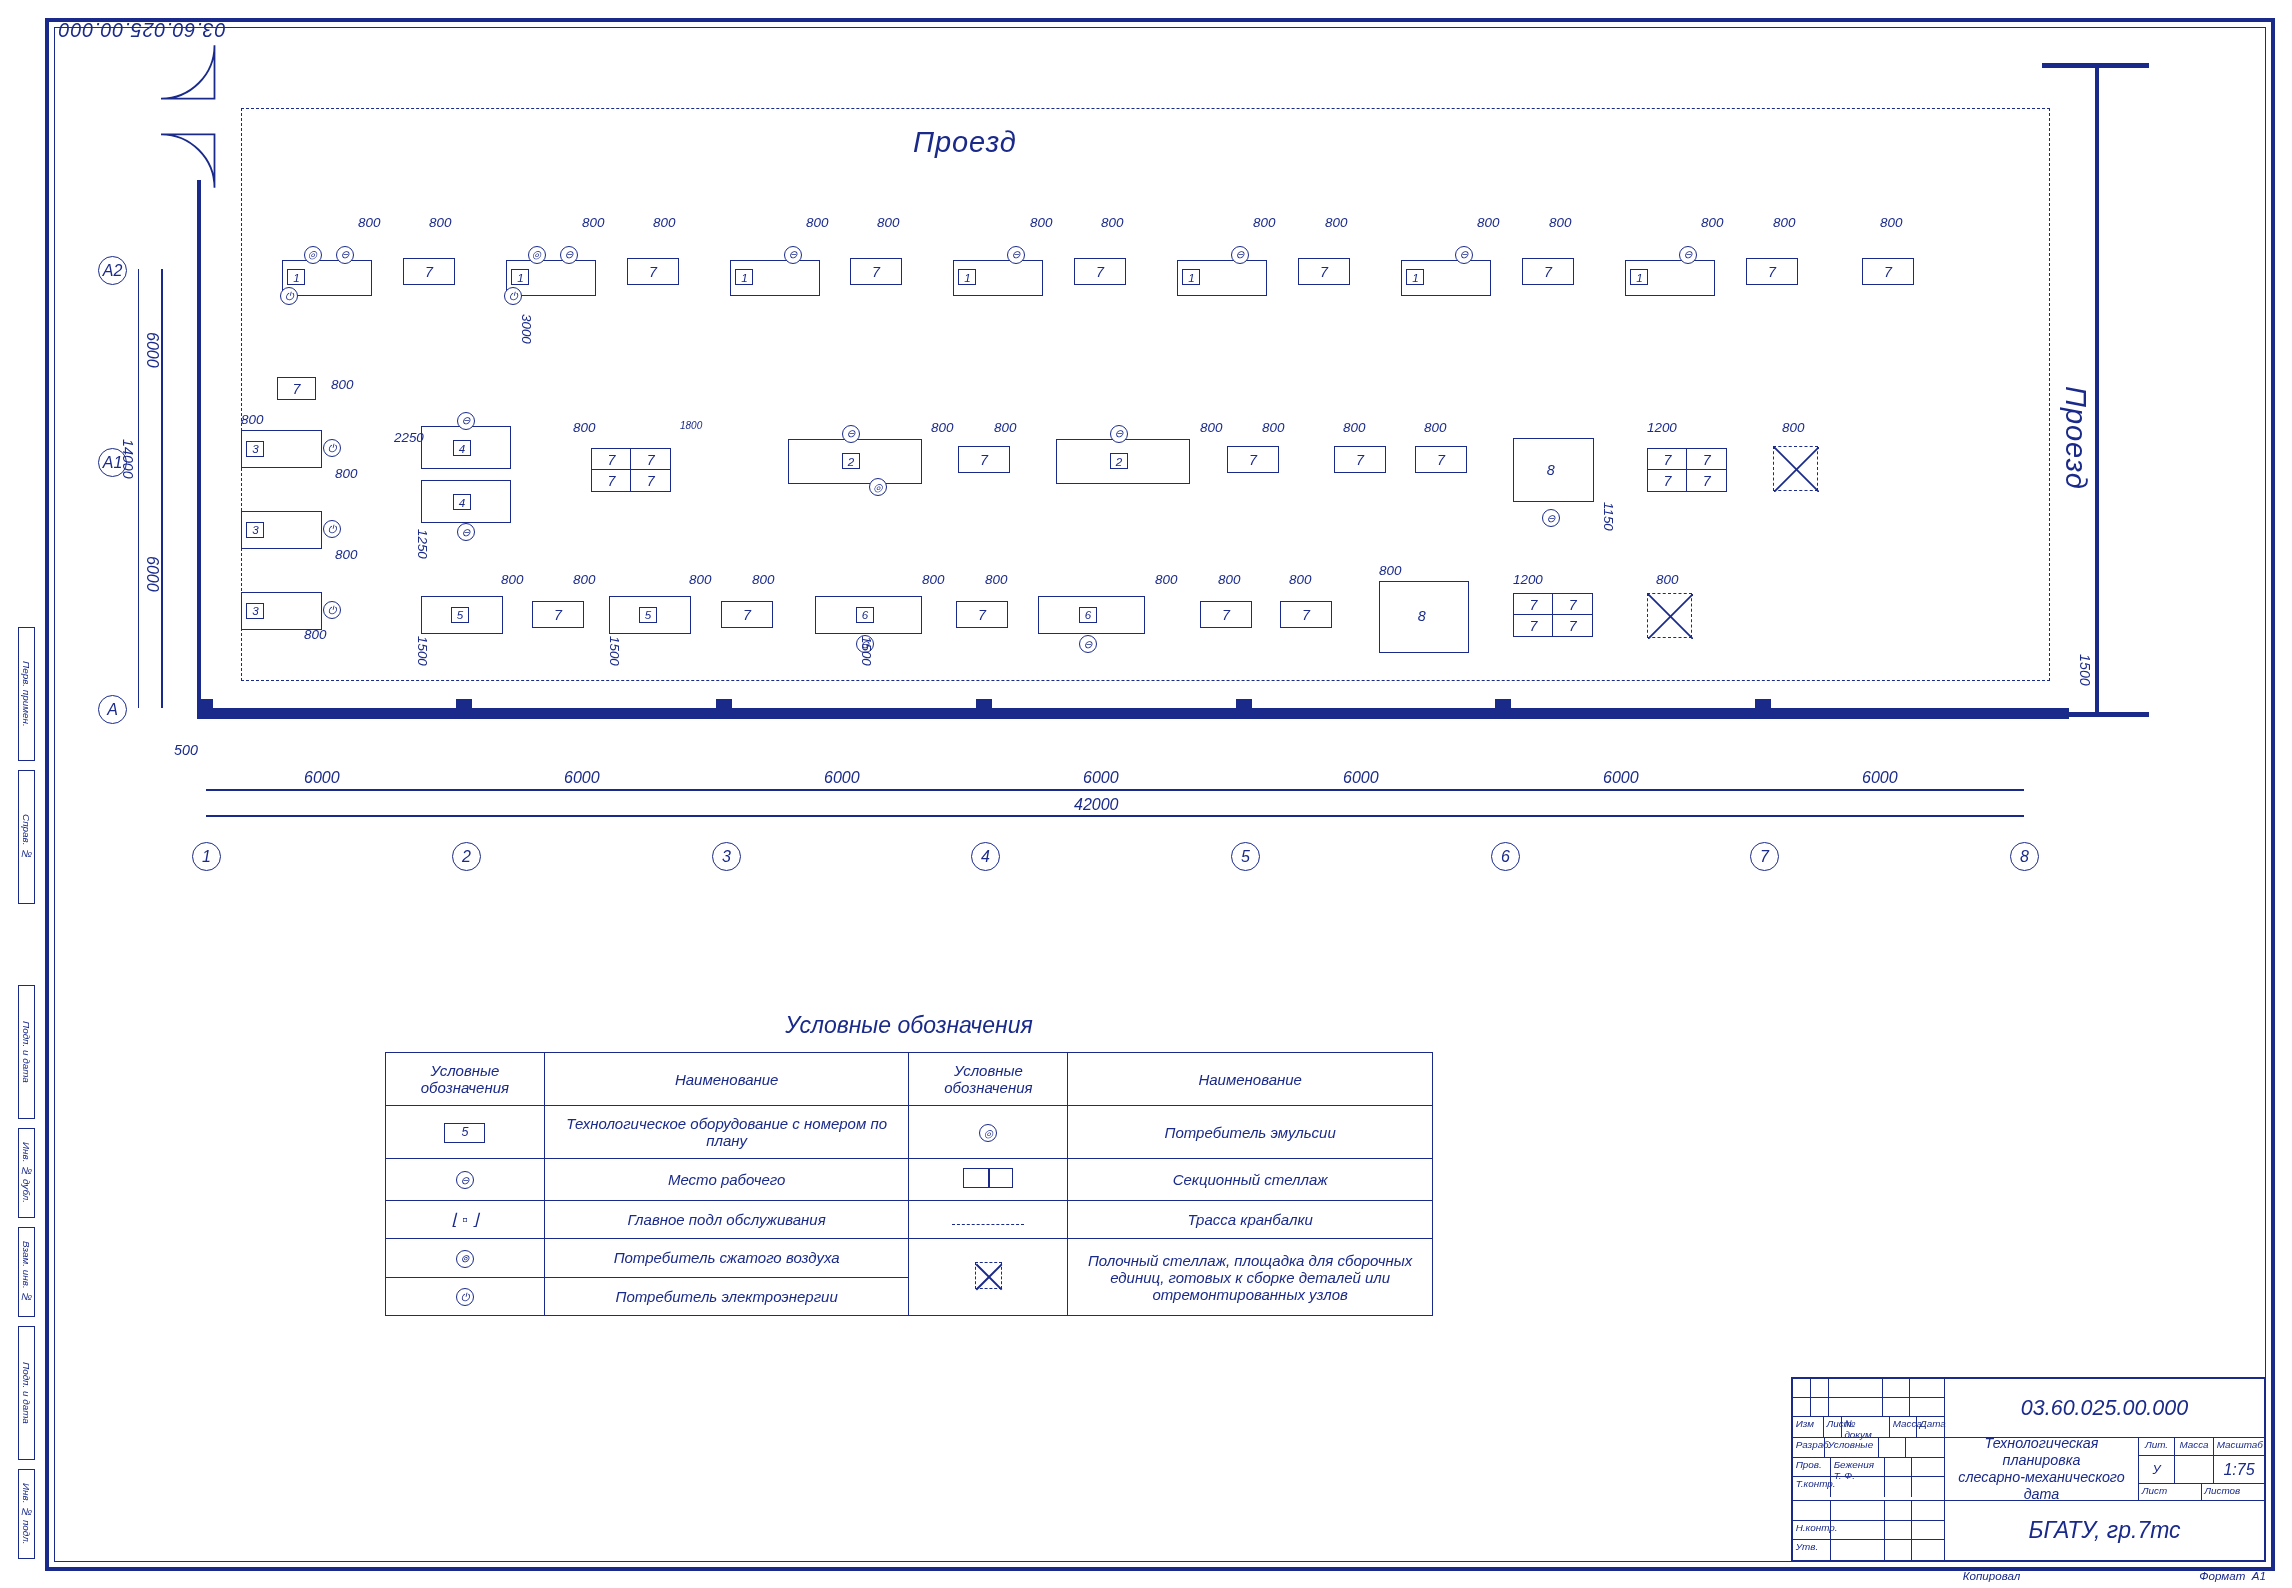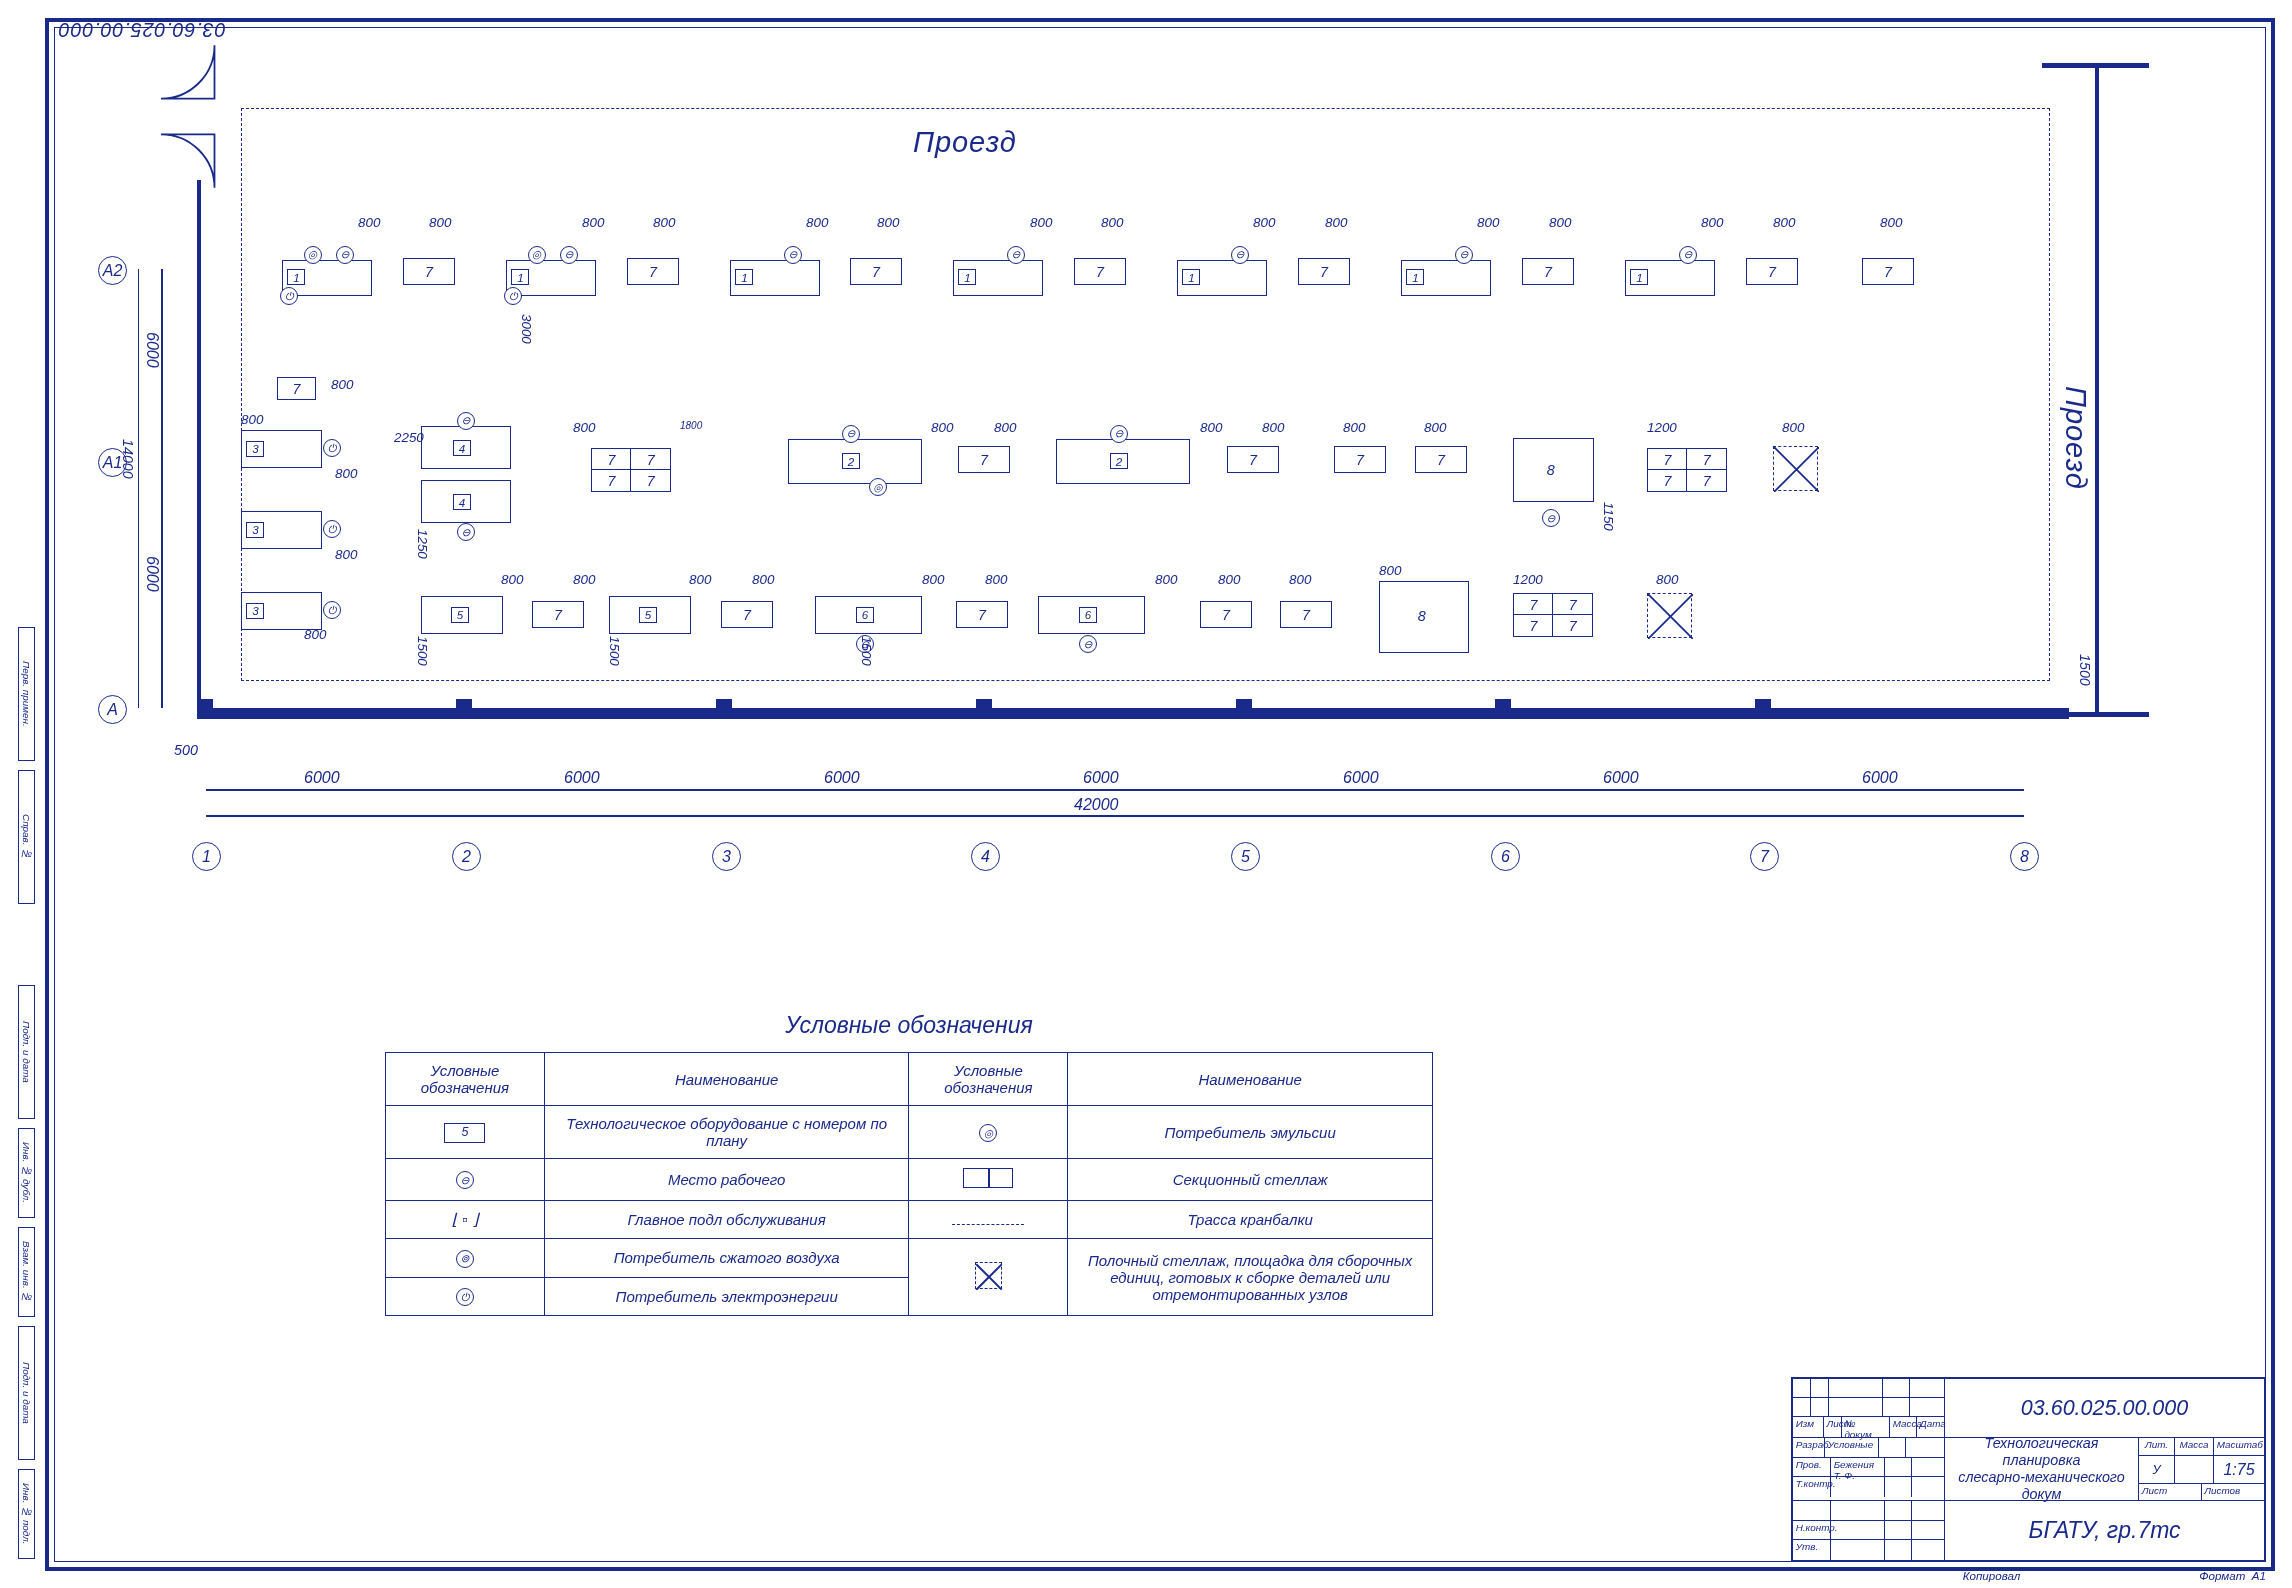--- a/index.html
+++ b/index.html
@@ -436,21 +436,21 @@
           </div>
         <div class="tb-smallrow" style="border-bottom:none">
             <div class="tb-sc" style="width:38px">Т.контр.</div>
             <div class="tb-sc wide"></div>
             <div class="tb-sc" style="width:27px"></div>
             <div class="tb-sc" style="width:27px;border-right:none"></div>
           </div>
       </div>
       <div class="tb-cell" style="flex:1;flex-direction:column;justify-content:center;font-size:14.3px;text-align:center;line-height:1.2">
         <span>Технологическая планировка</span>
-        <span>слесарно-механического докум</span>
+        <span>слесарно-механического дата</span>
       </div>
       <div style="width:125px;display:flex;flex-direction:column">
         <div style="display:flex;height:18px;border-bottom:0.9px solid #1a2a8a">
           <div class="tb-sc" style="width:36px;text-align:center">Лит.</div>
           <div class="tb-sc" style="width:39px;text-align:center">Масса</div>
           <div class="tb-sc" style="width:50px;border-right:none;text-align:center">Масштаб</div>
         </div>
         <div style="display:flex;flex:1;border-bottom:0.9px solid #1a2a8a">
           <div class="tb-sc" style="width:36px;display:flex;align-items:center;justify-content:center;font-size:12.5px">У</div>
           <div class="tb-sc" style="width:39px"></div>

